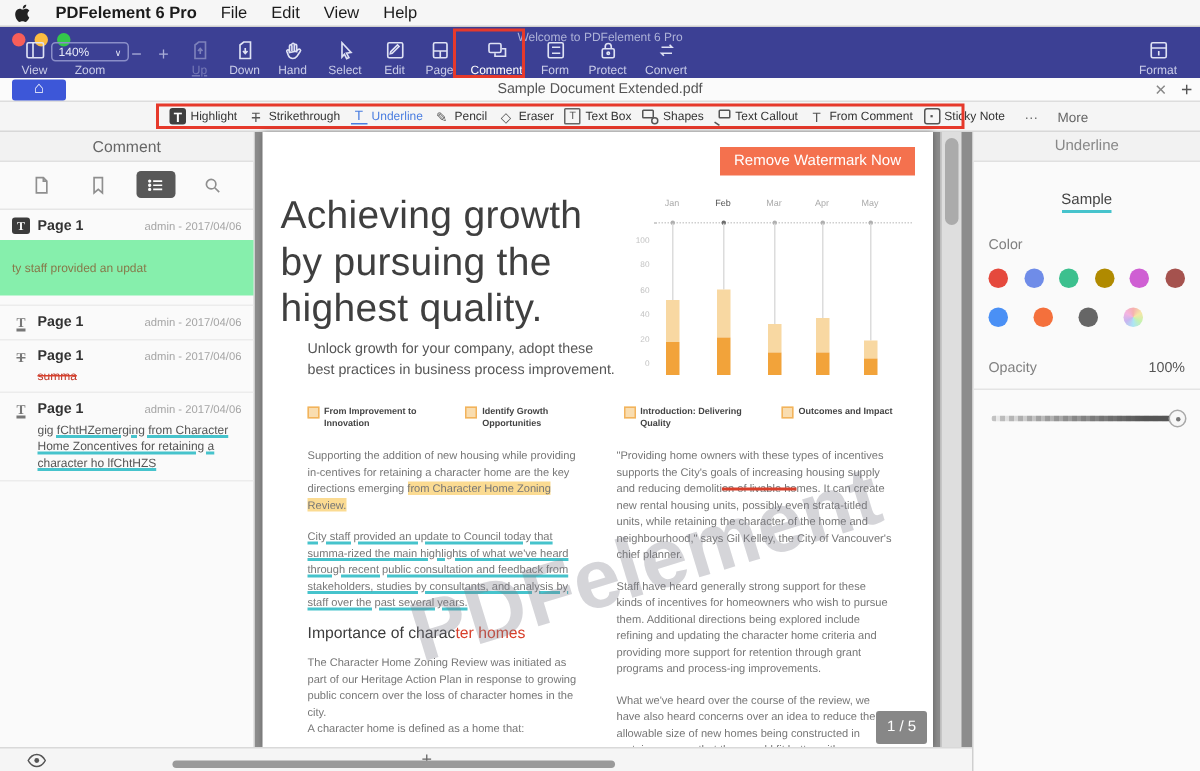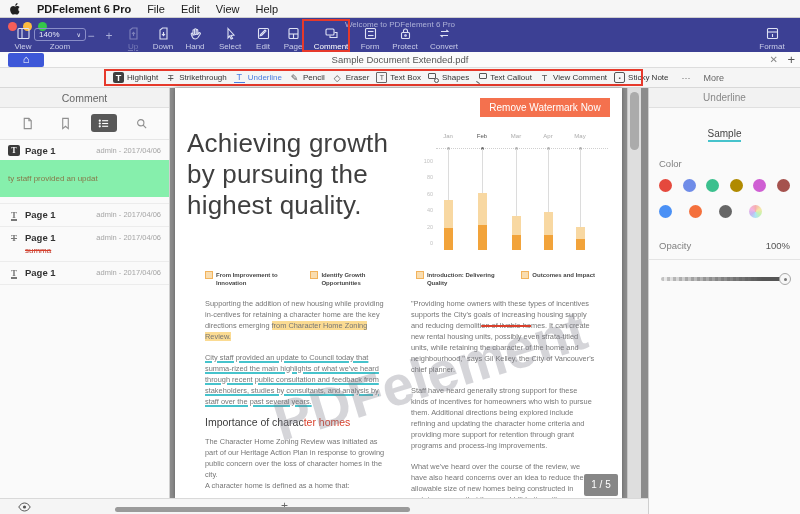--- a/index.html
+++ b/index.html
@@ -317,21 +317,21 @@
       </span>
     <span class="aitem">
         <span class="ai ai-callout">
           <i class="co"></i>
           <i class="ct"></i>
         </span>
         <span>Text Callout</span>
       </span>
     <span class="aitem">
         <span class="ai">T</span>
-        <span>View Comment</span>
+        <span>From Comment</span>
       </span>
     <span class="aitem">
         <span class="ai ai-note">▪</span>
         <span>Sticky Note</span>
       </span>
     <span class="amore">···</span>
     <span class="amore">More</span>
   </div>
 
   <div class="main">
@@ -390,20 +390,21 @@
           <span class="cmeta">admin - 2017/04/06</span>
         </div>
         <div class="cex-st">summa</div>
       </div>
       <div class="citem">
         <div class="crow">
           <span class="cic cic-ul">T</span>
           <span class="cpage">Page 1</span>
           <span class="cmeta">admin - 2017/04/06</span>
         </div>
+        <div class="cex-ul">gig fChtHZemerging from Character Home Zoncentives for retaining a character ho lfChtHZS</div>
       </div>
     </aside>
 
     <div class="docarea">
       <div class="page">
         <div class="rmwbtn">Remove Watermark Now</div>
         <div class="bigtitle">
           <div>Achieving growth</div>
           <div>by pursuing the</div>
           <div>highest quality.</div>
@@ -435,20 +436,21 @@
             <div class="cdot" style="left: 126.5px;"></div>
             <div class="cstem" style="left: 127.5px; top: 16px; height: 62.84px;"></div>
             <div class="cbar" style="left: 123.5px; top: 78.84px; height: 22.96px; background: rgb(248, 216, 162);"></div>
             <div class="cbar" style="left: 123.5px; top: 101.8px; height: 15.2px; background: rgb(242, 163, 58);"></div>
             <div class="cmon" style="left: 148px;">May</div>
             <div class="cdot" style="left: 158.5px;"></div>
             <div class="cstem" style="left: 159.5px; top: 16px; height: 77.6px;"></div>
             <div class="cbar" style="left: 155.5px; top: 93.6px; height: 12.3px; background: rgb(248, 216, 162);"></div>
             <div class="cbar" style="left: 155.5px; top: 105.9px; height: 11.1px; background: rgb(242, 163, 58);"></div>
           </div>
+        <div class="subtitle">Unlock growth for your company, adopt these best practices in business process improvement.</div>
 
         <div class="legend">
           <span class="litem">
               <span class="lic"></span>
               <span class="ltext">From Improvement to Innovation</span>
             </span>
           <span class="litem">
               <span class="lic"></span>
               <span class="ltext">Identify Growth Opportunities</span>
             </span>

